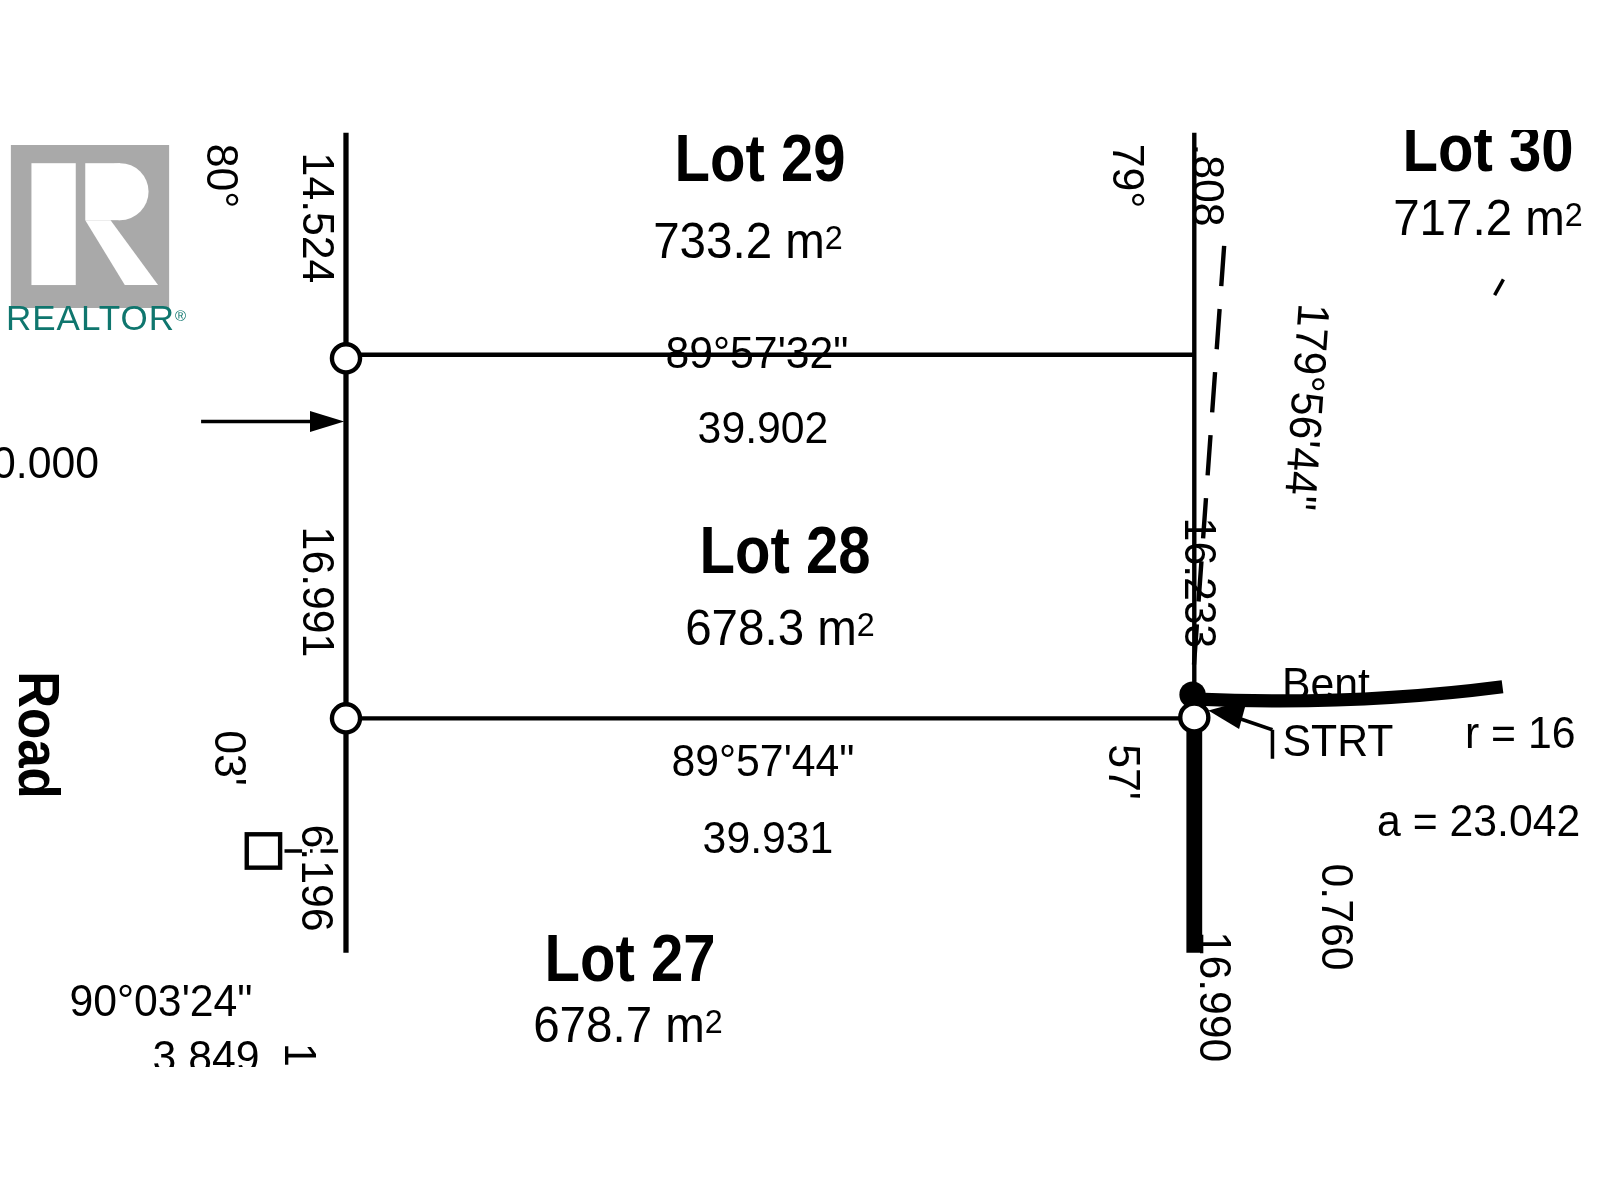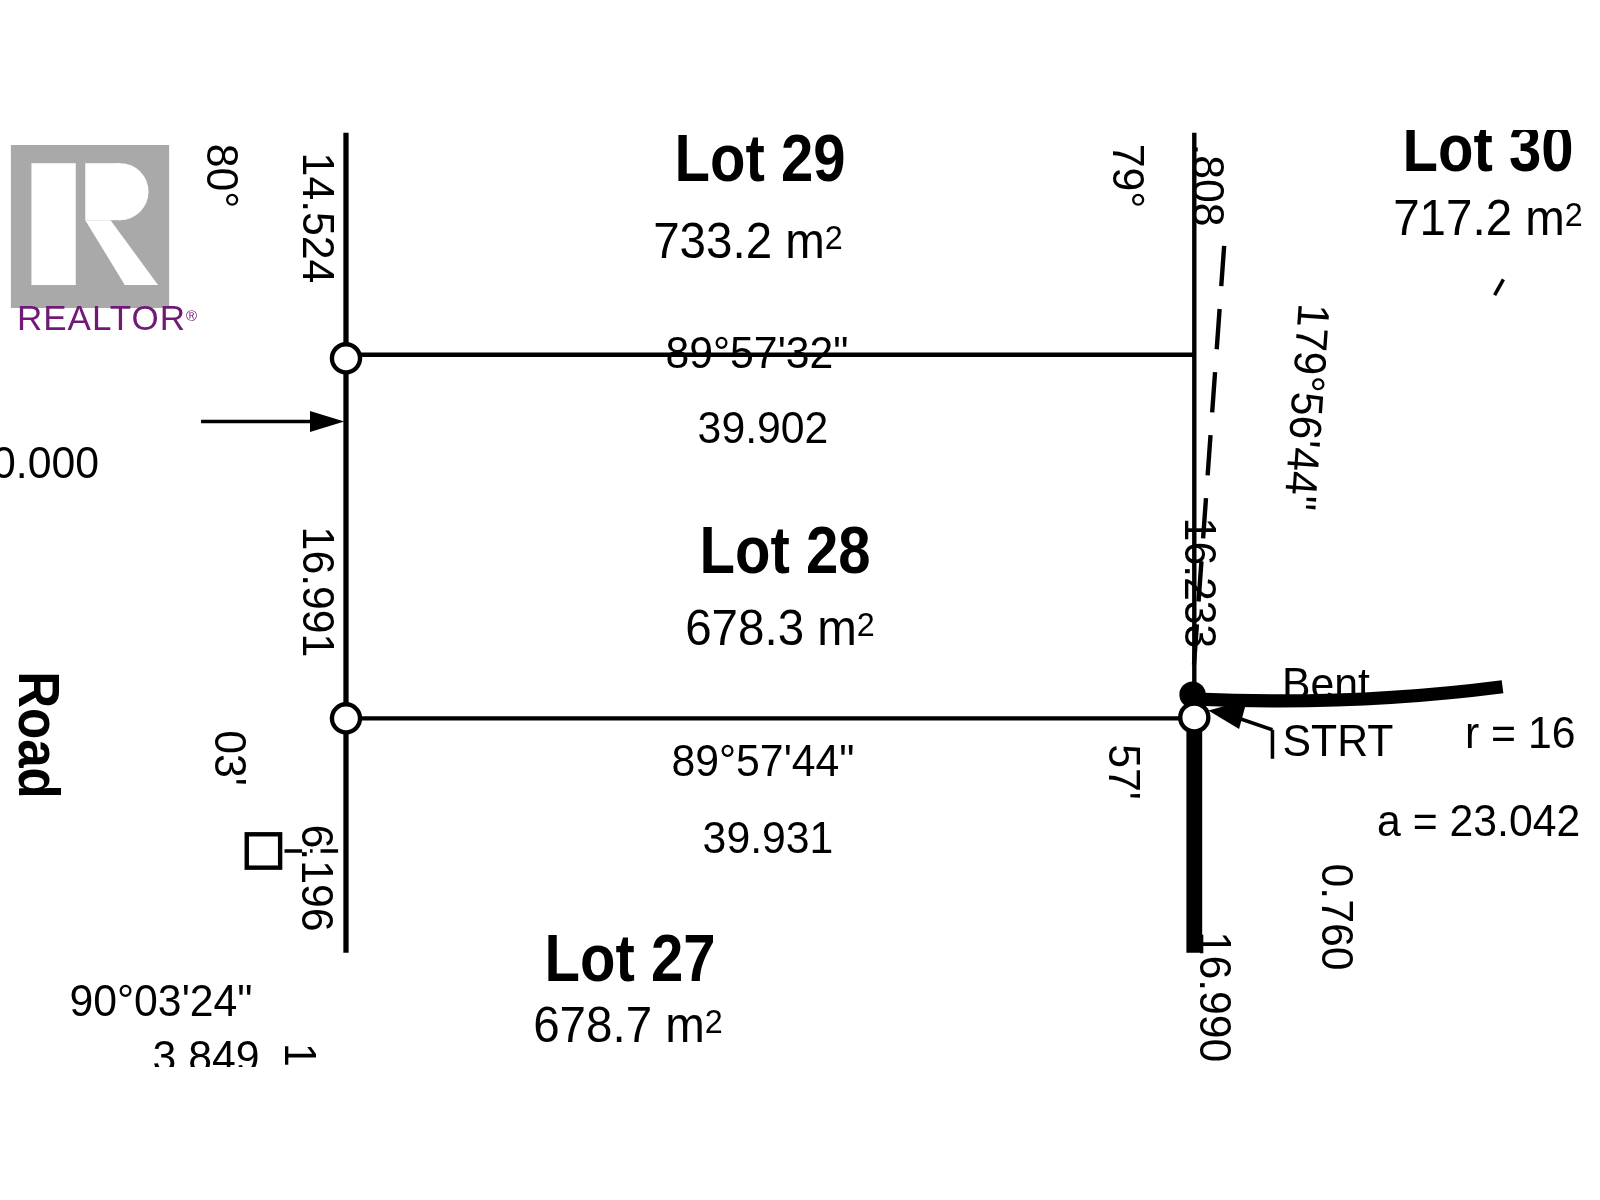--- a/index.html
+++ b/index.html
@@ -8,22 +8,22 @@
   .map{position:absolute;left:0;top:130px;width:1600px;height:937px;
        overflow:hidden;background:#fff;}
   .map svg.geo{position:absolute;left:0;top:0;}
   .lbl{position:absolute;white-space:nowrap;font-size:45px;line-height:1;
        transform:translate(-50%,-50%) rotate(var(--r,0deg)) scaleX(var(--sx,.95));}
   .lbl.bold{font-weight:bold;font-size:66px;--sx:.88;}
   .lbl.area{font-size:50px;}
   .lbl.anchor-l{transform:translate(0,-50%) scaleX(var(--sx,.95));transform-origin:left center;}
   .lbl sup{font-size:68%;vertical-align:26%;}
   .logo{position:absolute;left:10px;top:15px;width:160px;}
-  .logo-caption{position:absolute;left:17px;top:170px;width:170px;
-       font-size:35px;letter-spacing:1px;color:#701a75;line-height:1;}
+  .logo-caption{position:absolute;left:6px;top:170px;width:170px;
+       font-size:35px;letter-spacing:1px;color:#0f766e;line-height:1;}
   .logo-caption sup{font-size:15px;vertical-align:60%;}
 </style>
 </head>
 <body>
 
 <div class="map">
 
   <svg class="geo" width="1600" height="937" viewBox="0 130 1600 1067">
 
     <line x1="283" y1="133" x2="283" y2="1067" stroke="#000" stroke-width="6"></line>

